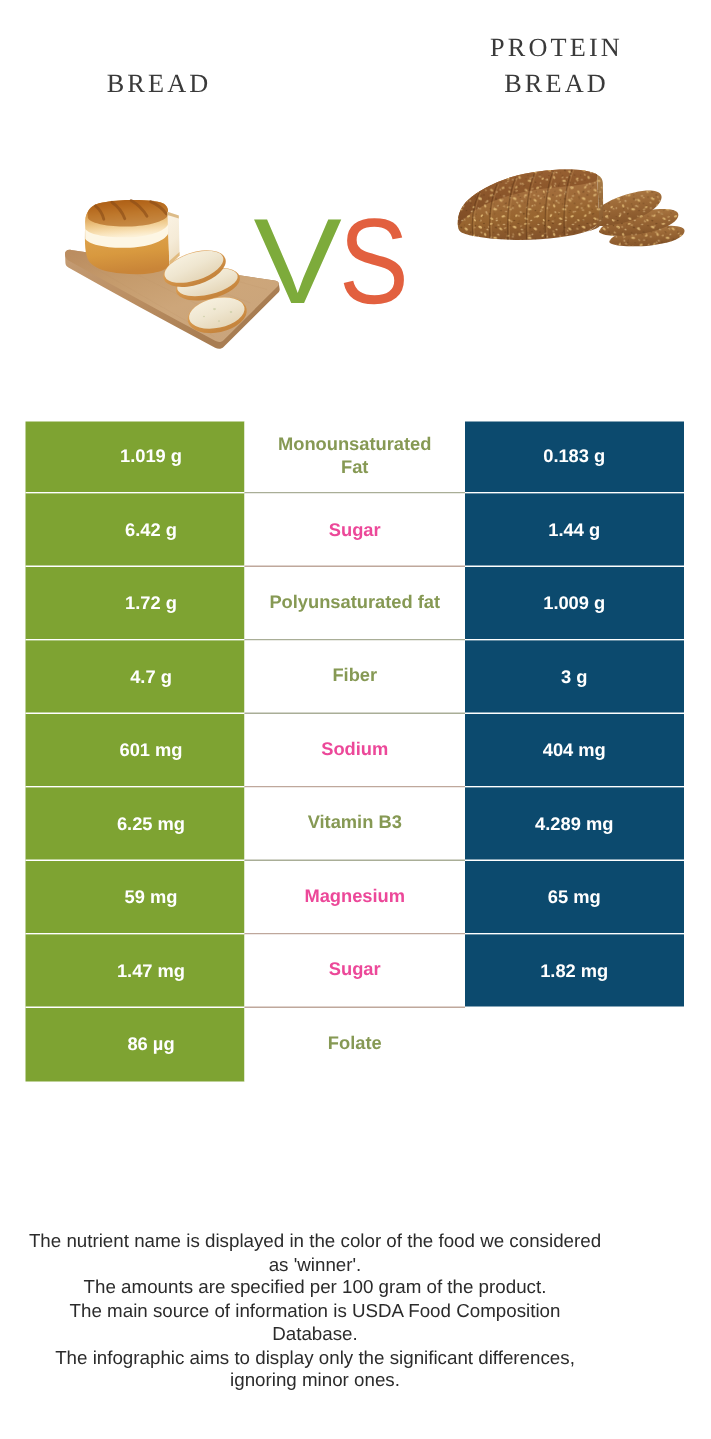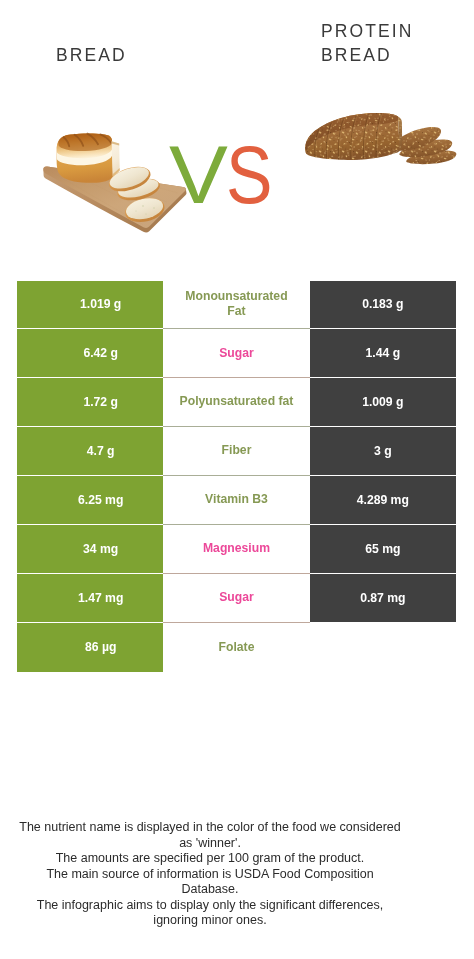--- a/index.html
+++ b/index.html
@@ -3,22 +3,22 @@
 <meta charset="utf-8">
 <title>Bread vs Protein Bread</title>
 <style>
   html,body{margin:0;padding:0;}
   body{width:474px;height:959px;background:#ffffff;
        font-family:"Liberation Sans",sans-serif;overflow:hidden;
        -webkit-font-smoothing:antialiased;}
   .page{position:relative;width:474px;height:959px;background:#fff;}
 
   
-  .ttl{position:absolute;text-align:left;color:#3a3a3a;
-       font-family:Liberation Sans, sans-serif;font-weight:400;
+  .ttl{position:absolute;text-align:center;color:#3a3a3a;
+       font-family:Liberation Serif, serif;font-weight:400;
        font-size:17.5px;letter-spacing:2.1px;line-height:23.5px;}
   .ttl-l{left:56px;width:100px;top:43.5px;}
   .ttl-r{left:321px;width:100px;top:20px;}
 
   
   .hero{position:absolute;left:0;top:0;width:474px;height:265px;}
   .hero svg{position:absolute;}
   #svg-left{left:30px;top:125px;}
   #svg-right{left:295px;top:110px;}
 
@@ -31,21 +31,21 @@
   .vs .s{color:#E2603F;display:inline-block;transform:scaleX(0.86);
          transform-origin:0 50%;margin-left:3.2px;}
 
   
   .table{position:absolute;left:17px;top:280.5px;width:440px;}
   .row{display:flex;height:48.92px;align-items:stretch;}
   .c{display:flex;align-items:center;justify-content:center;
      width:146.33px;box-sizing:border-box;text-align:center;
      font-size:12.2px;font-weight:700;letter-spacing:0px;}
   .c.l{background:#7EA332;color:#ffffff;padding-left:21px;}
-  .c.r{background:#404040;color:#ffffff;}
+  .c.r{background:#0c4a6e;color:#ffffff;}
   .c.m{background:#ffffff;font-size:12.2px;line-height:15.6px;}
   .c.m span{display:block;max-width:116px;}
   .row .c.l,.row .c.r{border-bottom:1.3px solid #ffffff;}
   .row:last-child .c.l,.row:last-child .c.r{border-bottom:0;}
   .row .c.m{border-bottom:1px solid #a9ae97;}
   .row.win-r .c.m{border-bottom:1px solid #bfa89c;}
   .row:last-child .c.m{border-bottom:0;}
   .c.m span.g{color:#869954;}
   .c.m span.o{color:#ec4899;}
 
@@ -390,40 +390,47 @@
         </div>
         <div class="c r">1.009 g</div>
       </div>
       <div class="row win-l">
         <div class="c l">4.7 g</div>
         <div class="c m">
           <span class="g">Fiber</span>
         </div>
         <div class="c r">3 g</div>
       </div>
+      <div class="row win-r">
+        <div class="c l">601 mg</div>
+        <div class="c m">
+          <span class="o">Sodium</span>
+        </div>
+        <div class="c r">404 mg</div>
+      </div>
       <div class="row win-l">
         <div class="c l">6.25 mg</div>
         <div class="c m">
           <span class="g">Vitamin B3</span>
         </div>
         <div class="c r">4.289 mg</div>
       </div>
       <div class="row win-r">
-        <div class="c l">34 mg</div>
+        <div class="c l">59 mg</div>
         <div class="c m">
           <span class="o">Magnesium</span>
         </div>
         <div class="c r">65 mg</div>
       </div>
       <div class="row win-r">
         <div class="c l">1.47 mg</div>
         <div class="c m">
           <span class="o">Sugar</span>
         </div>
-        <div class="c r">0.87 mg</div>
+        <div class="c r">1.82 mg</div>
       </div>
       <div class="row win-l">
         <div class="c l">86 µg</div>
         <div class="c m">
           <span class="g">Folate</span>
         </div>
       </div>
     </div>
 
   <div class="foot" id="foot">

